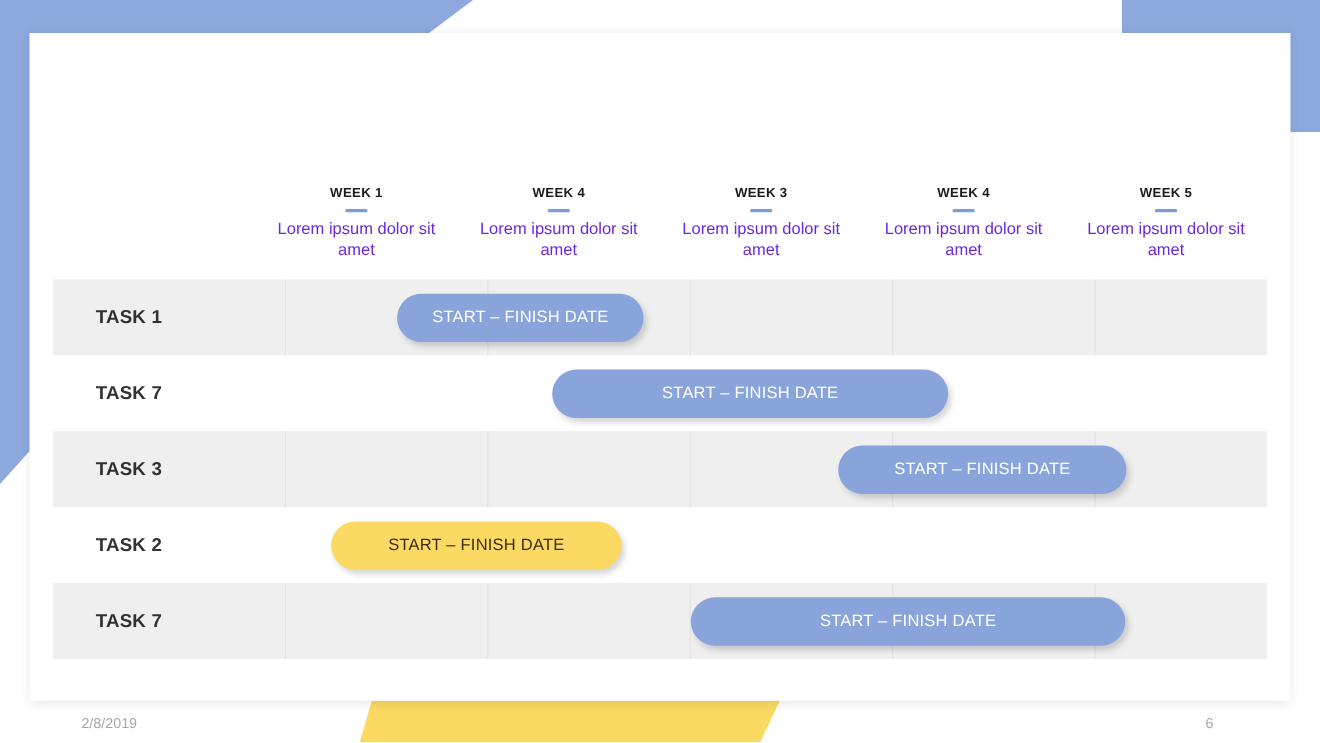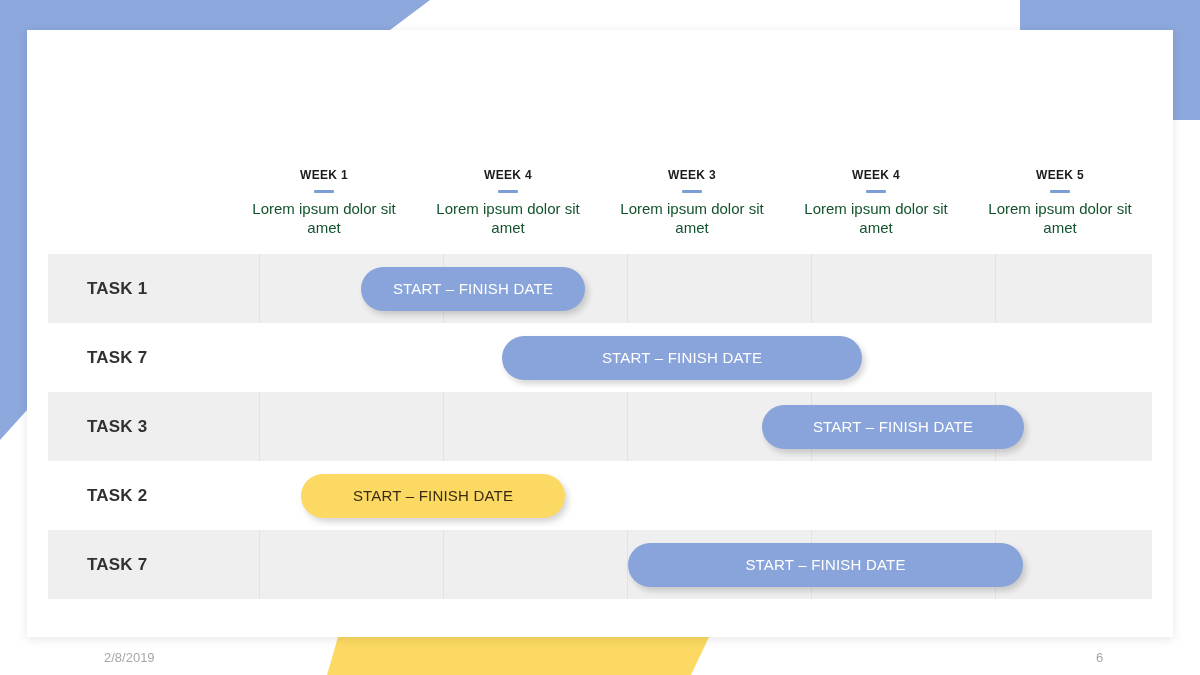--- a/index.html
+++ b/index.html
@@ -69,21 +69,21 @@
   }
   .week-divider {
     width: 20px;
     height: 3px;
     background: #7b9fd4;
     margin: 8px auto 6px auto;
     border-radius: 1px;
   }
   .week-sub {
     font-size: 15px;
-    color: #14532d;
+    color: #6d28d9;
     line-height: 1.28;
   }
 
   
   .gantt {
     position: absolute;
     left: 21px;
     top: 224px;
     width: 1104px;
     height: 394px;
@@ -140,21 +140,21 @@
     color: #ffffff;
   }
   .gantt-bar.yellow {
     background: #fbd962;
     color: #3a2c12;
   }
 
   
   .footer-date {
     position: absolute;
-    left: 104px;
+    left: 74px;
     top: 650px;
     font-size: 13px;
     color: #a7a7a7;
   }
   .footer-page {
     position: absolute;
     left: 1096px;
     top: 650px;
     font-size: 13px;
     color: #a7a7a7;

